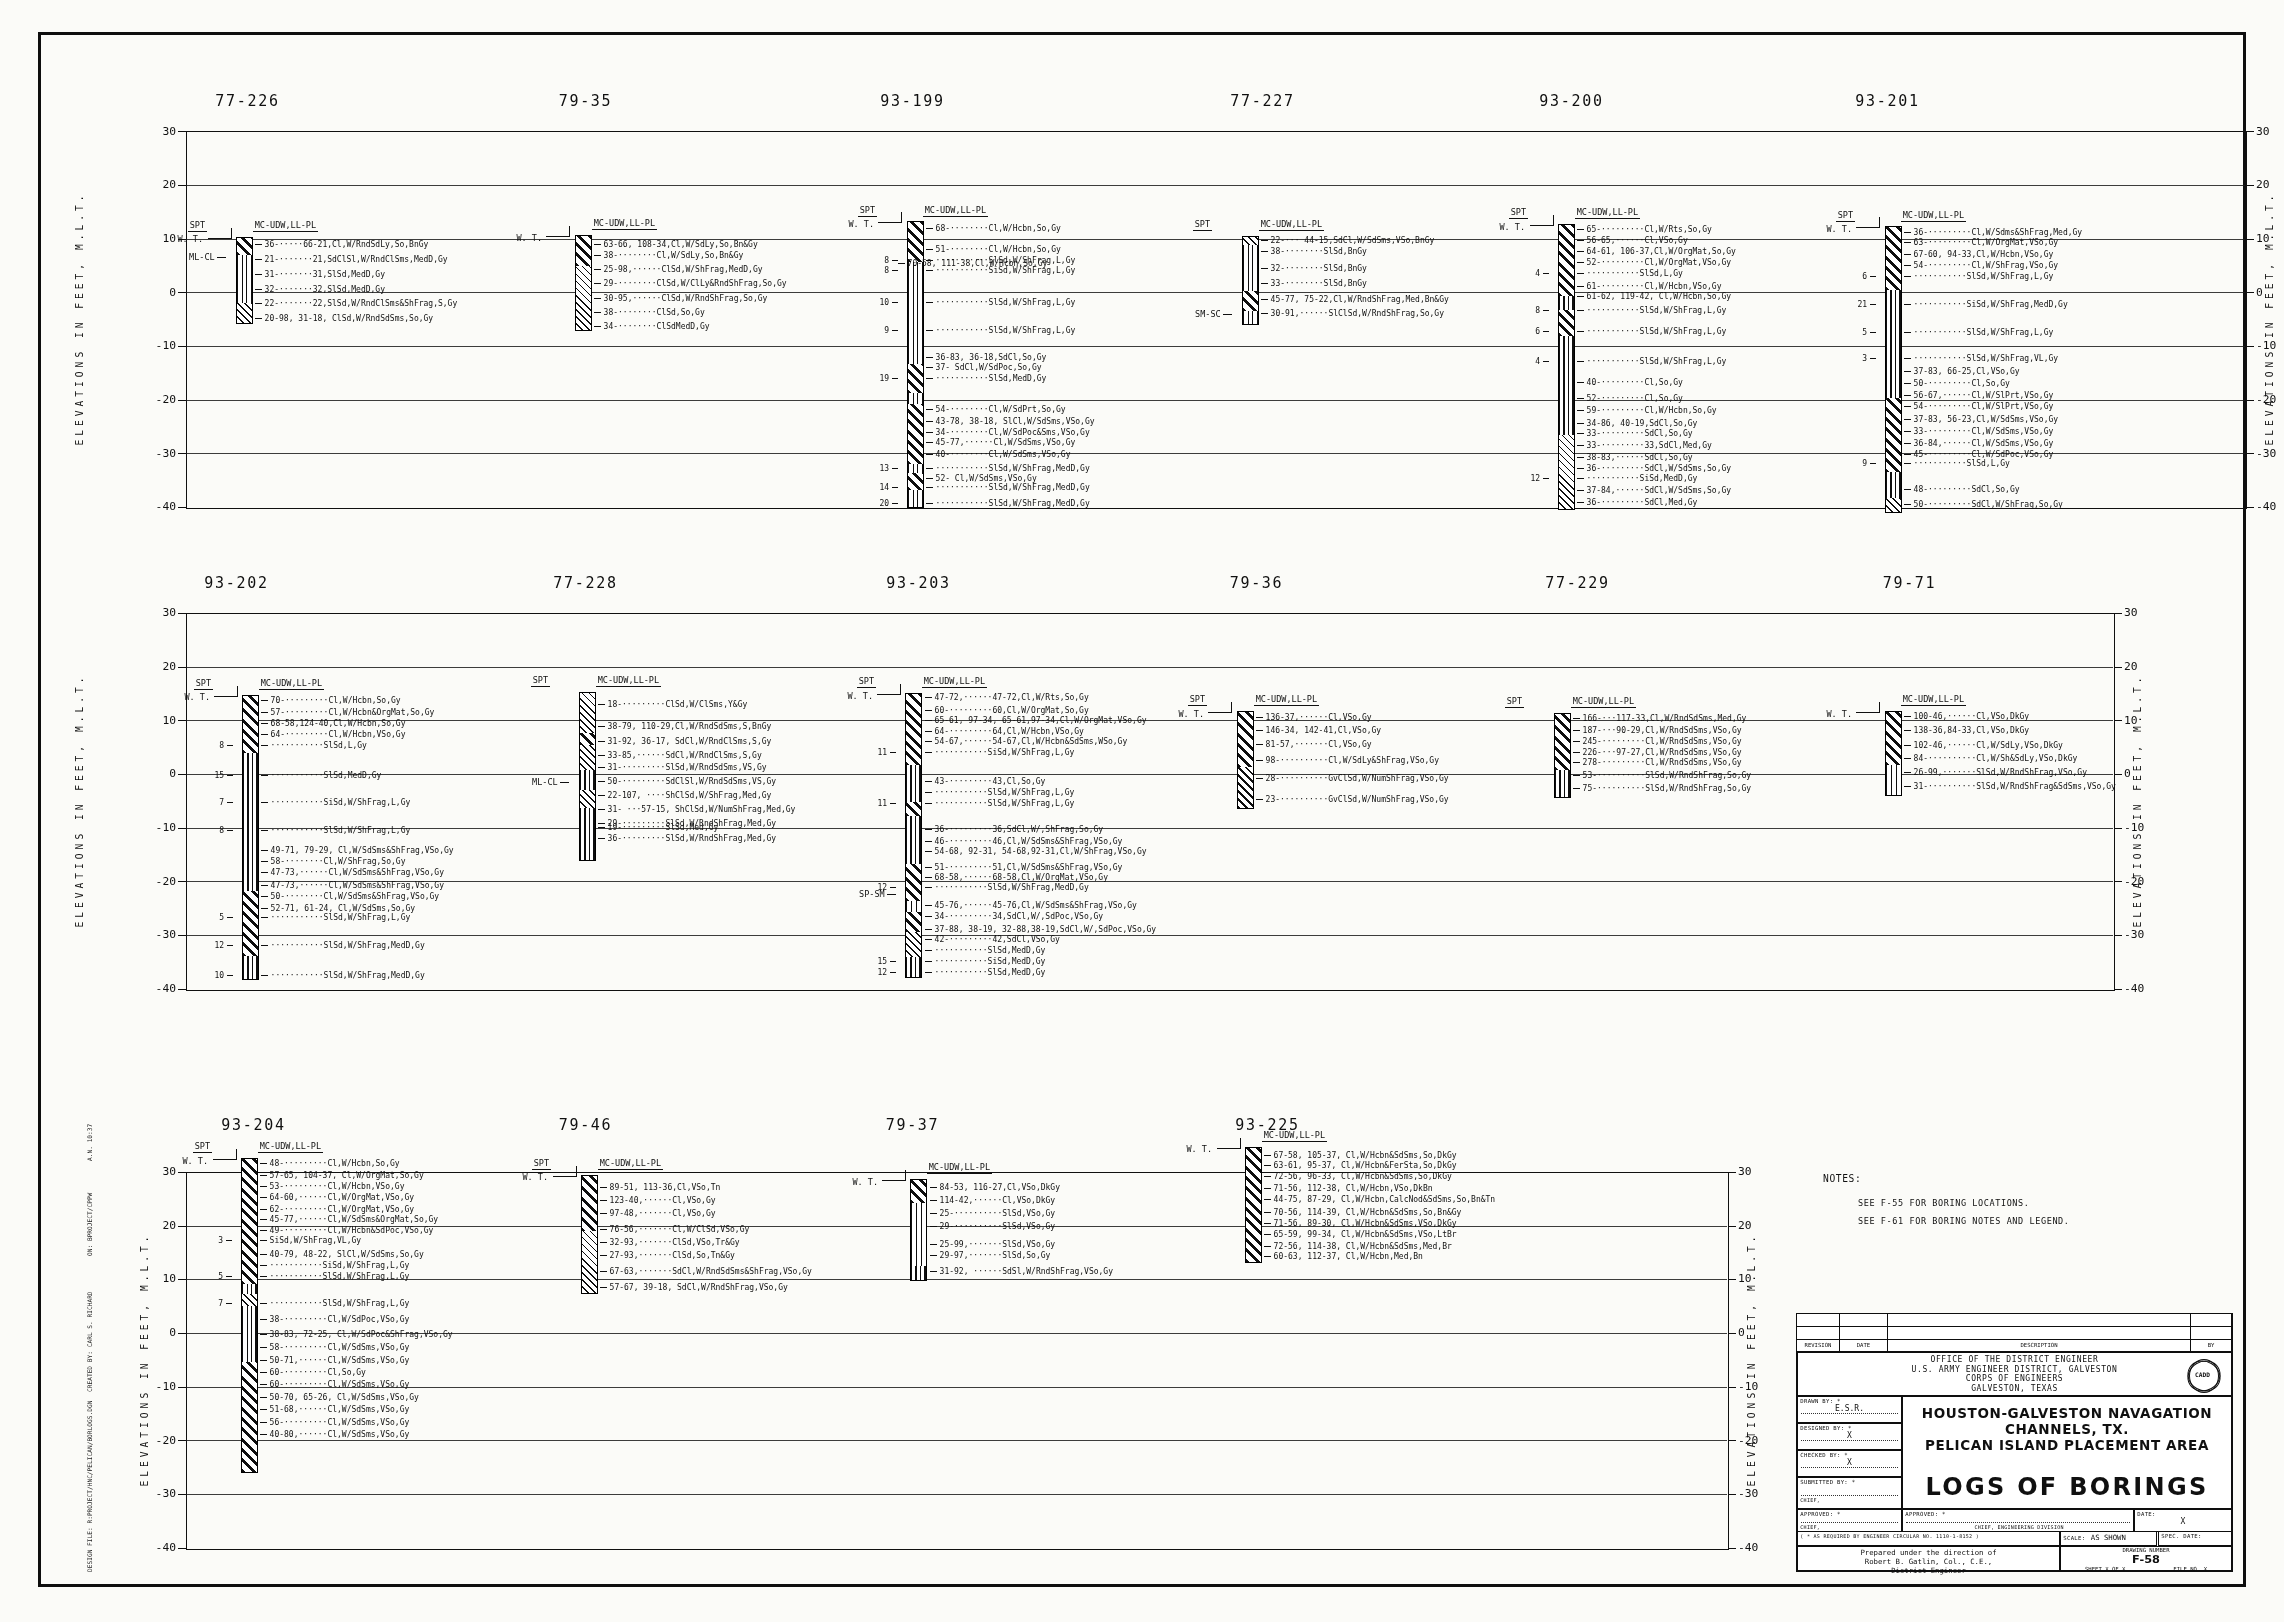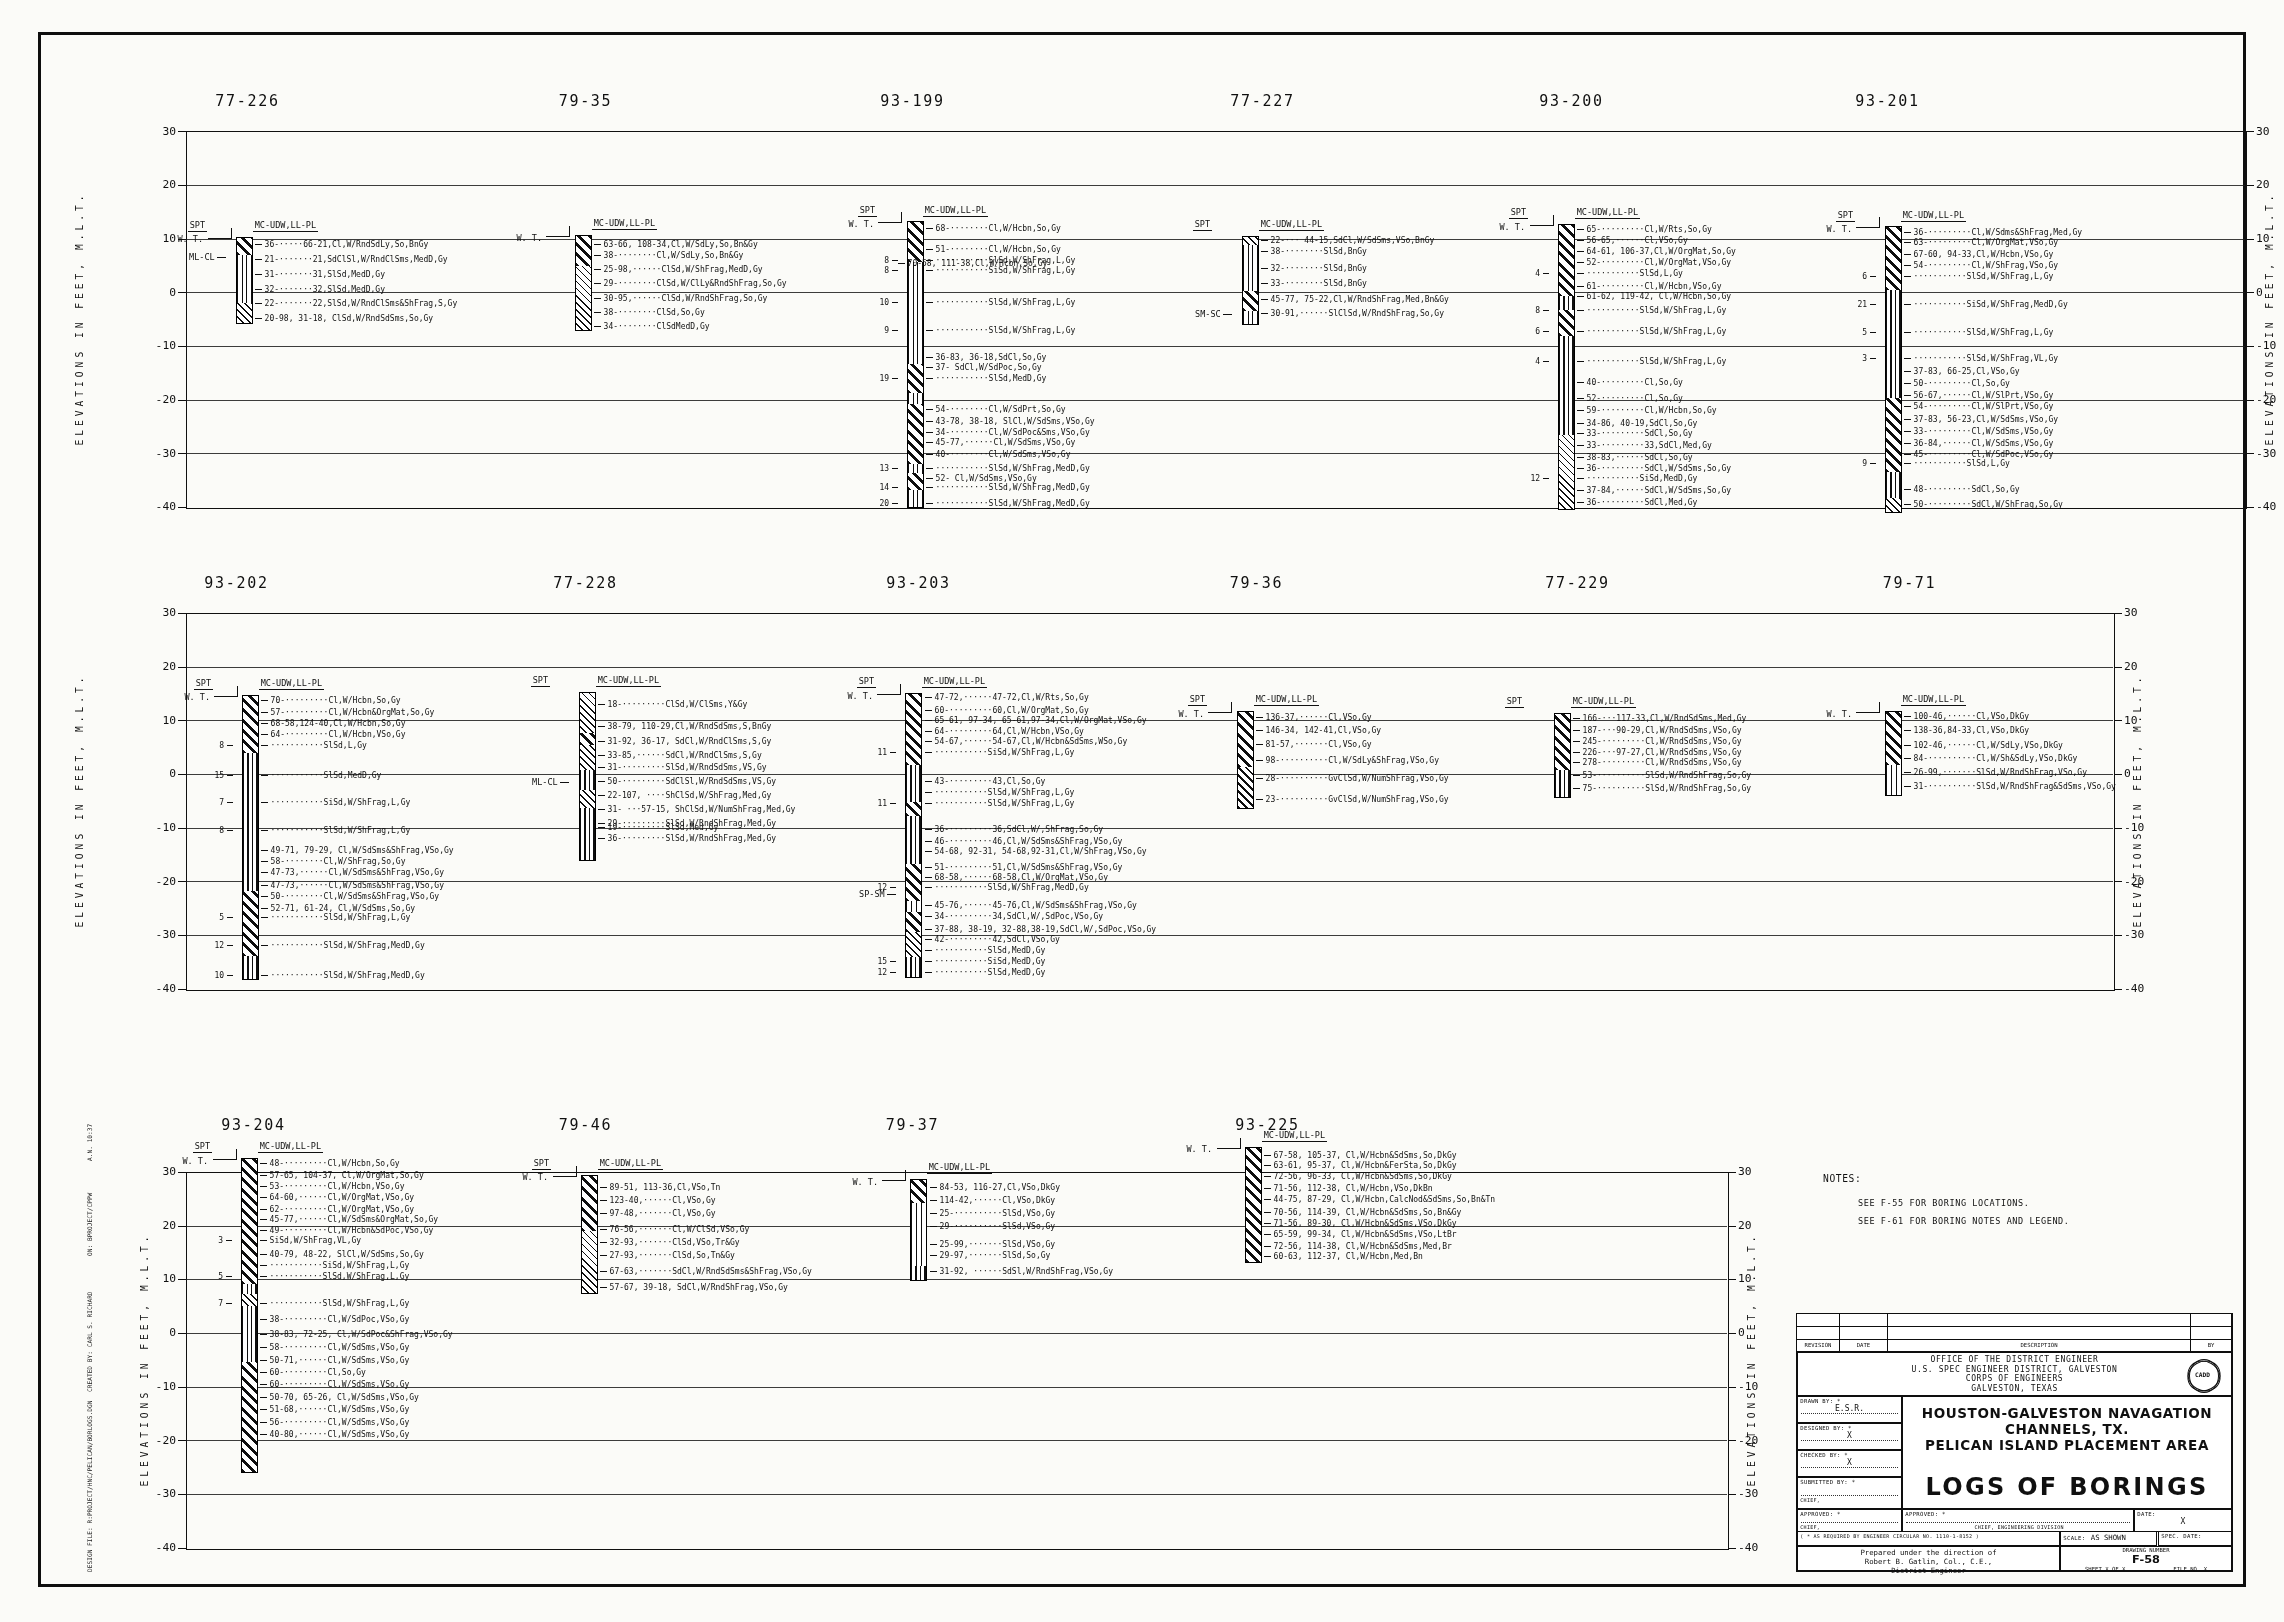--- a/index.html
+++ b/index.html
@@ -598,21 +598,21 @@
         <div style="flex:1;"></div>
     </div>
     <div class="revrow" style="top:26px;height:12.4px;">
       <div style="width:43px;">REVISION</div>
       <div style="width:48px;">DATE</div>
       <div style="width:303px;">DESCRIPTION</div>
       <div style="flex:1;">BY</div>
     </div>
     <div class="tb-cell" style="left:0;top:38px;width:435px;height:44px;">
       <div class="office-line" style="margin-top:2.3px;">OFFICE OF THE DISTRICT ENGINEER</div>
-      <div class="office-line">U.S. SPEC ENGINEER DISTRICT, GALVESTON</div>
+      <div class="office-line">U.S. ARMY ENGINEER DISTRICT, GALVESTON</div>
       <div class="office-line">CORPS OF ENGINEERS</div>
       <div class="office-line">GALVESTON, TEXAS</div>
       <div class="cadd" style="right:4.5px;top:3.4px;">
         <i class="e1"></i>
           <i class="e2"></i>
           <i class="e3"></i>
         <span>CADD</span>
       </div>
     </div>
     <div class="tb-cell" style="left:0;top:82px;width:105px;height:27px;">

